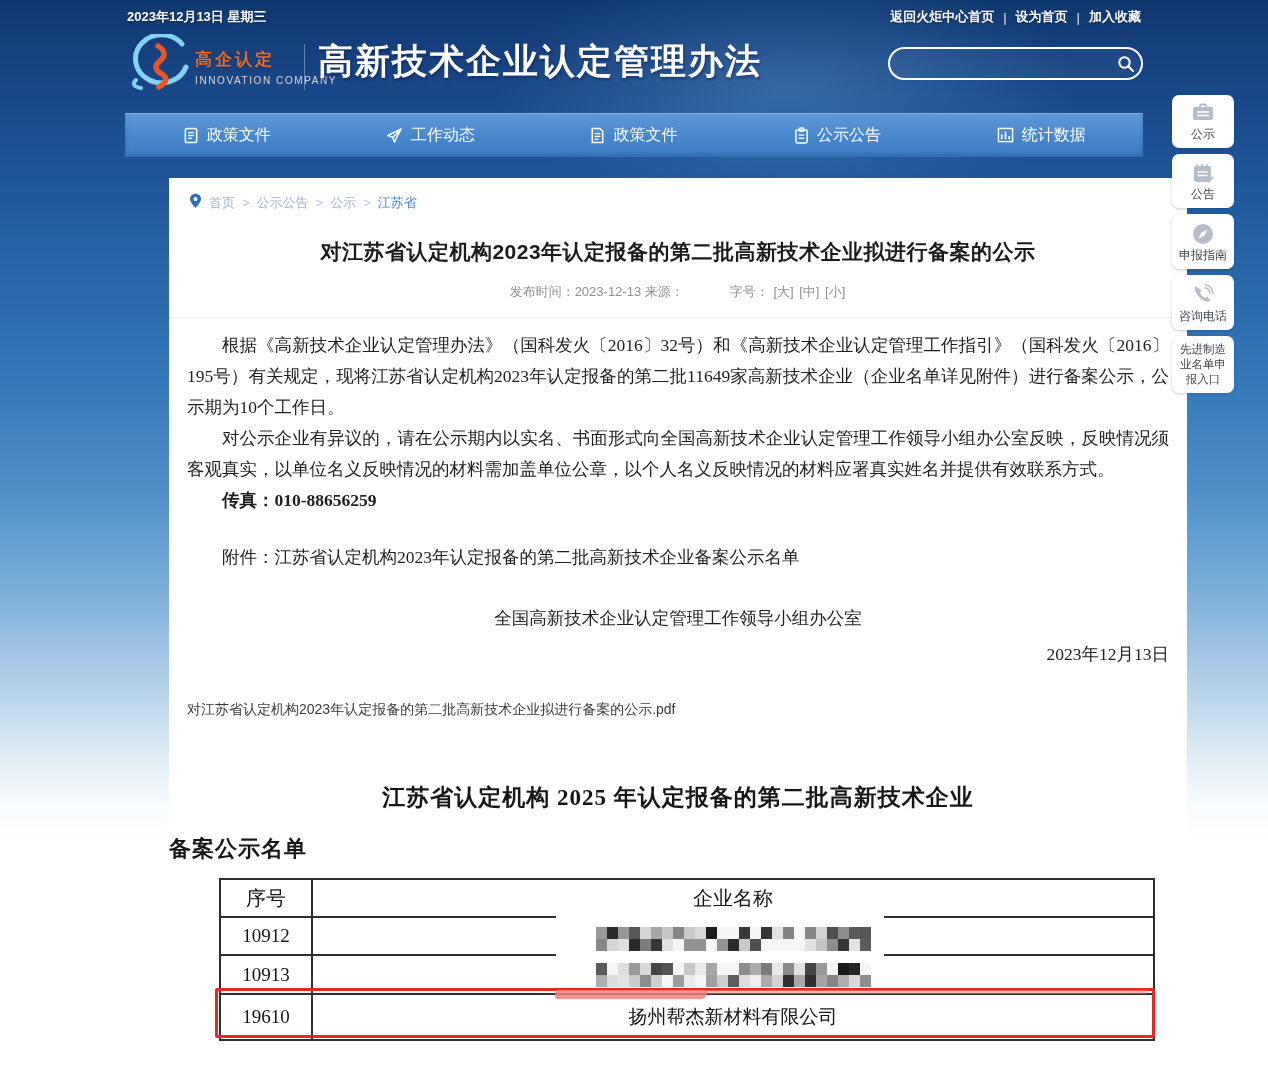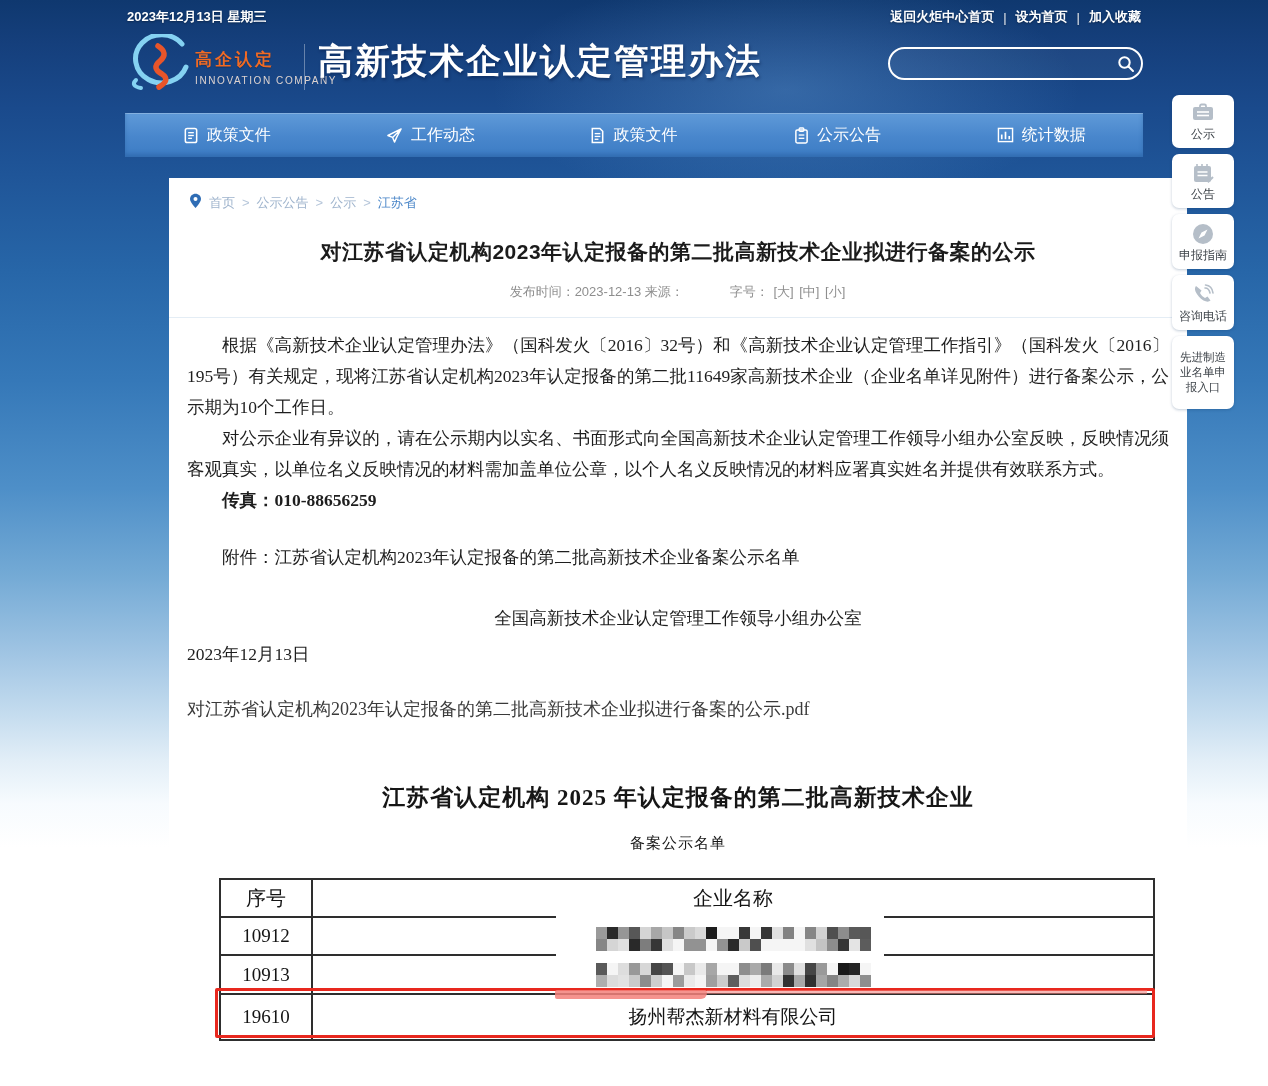--- a/index.html
+++ b/index.html
@@ -45,25 +45,25 @@
   .meta{position:absolute;left:0;top:105px;width:100%;text-align:center;font-size:13px;color:#8e8e8e;}
   .meta .mgap{display:inline-block;width:46px;}
   .meta .fs{cursor:pointer;margin:0 1px;}
   .meta-divider{position:absolute;left:0;top:139px;width:100%;height:1px;background:#e4edf5;}
 
   .body-text{position:absolute;left:18px;top:152px;width:982px;font-family:"Liberation Serif",serif;font-size:17.5px;line-height:31px;color:#1e1e1e;text-align:justify;}
   .body-text p{margin:0;text-indent:2em;}
   .fax-line{font-weight:bold;}
   .attachment-line{margin-top:26px !important;}
   .sig-org{margin-top:30px !important;text-indent:0 !important;text-align:center;}
-  .sig-date{margin-top:5px !important;text-indent:0 !important;text-align:left;}
-  .pdf-link{margin-top:24px !important;text-indent:0 !important;margin-left:32px;font-family:Liberation Serif, serif;font-size:18px;color:#3a3a3a;cursor:pointer;text-align:left;}
+  .sig-date{margin-top:5px !important;text-indent:0 !important;text-align:right;}
+  .pdf-link{margin-top:24px !important;text-indent:0 !important;margin-left:32px;font-family:Liberation Sans, sans-serif;font-size:14px;color:#3a3a3a;cursor:pointer;text-align:left;}
 
   .doc-h1{position:absolute;left:0;top:604px;width:100%;text-align:center;font-family:"Liberation Serif",serif;font-weight:bold;font-size:23px;color:#161616;letter-spacing:1px;}
-  .doc-h2{position:absolute;left:0;top:656px;width:100%;text-align:center;font-family:"Liberation Serif",serif;font-weight:normal;font-size:15px;color:#161616;letter-spacing:1px;}
+  .doc-h2{position:absolute;left:0;top:656px;width:100%;font-family:"Liberation Serif",serif;font-weight:bold;font-size:22px;color:#161616;letter-spacing:1px;}
 
   .table-wrap{position:absolute;left:50px;top:700px;width:936px;}
   table.doc{border-collapse:collapse;width:936px;table-layout:fixed;}
   table.doc th,table.doc td{border:2px solid #2e2e2e;text-align:center;font-family:"Liberation Serif",serif;color:#141414;font-weight:normal;padding:0;}
   table.doc th{font-size:20px;height:36px;}
   table.doc td{font-size:19px;}
   .col-no{width:92px;}
   .r1 td{height:36px;} .r2 td{height:37px;} .r3 td{height:44px;font-size:20px;}
 
   .redact-patch{position:absolute;left:387px;top:729px;width:328px;height:82px;background:#fff;}
@@ -73,21 +73,21 @@
 
   .red-box{position:absolute;left:46px;top:810px;width:940px;height:50px;border:3px solid #e8281e;box-sizing:border-box;border-radius:2px;z-index:5;}
   .pink-smudge{position:absolute;left:386px;top:812px;width:152px;height:9px;background:#f3807a;opacity:.85;border-radius:2px 2px 6px 2px;z-index:6;}
   .pink-thin{position:absolute;left:538px;top:812px;width:440px;height:4px;background:#f3807a;opacity:.55;z-index:6;}
 
   
   .side{position:absolute;left:1172px;top:95px;width:62px;}
   .side-card{background:#fff;border-radius:7px;box-shadow:0 1px 3px rgba(10,50,100,.25);margin-bottom:6px;text-align:center;padding:6px 2px 6px 2px;cursor:pointer;}
   .side-card svg{display:block;margin:2px auto 2px auto;}
   .side-label{font-size:12px;color:#3d4349;line-height:15px;}
-  .side-card-text{padding:14px 3px;font-family:Liberation Serif, serif;}
+  .side-card-text{padding:6px 3px;font-family:Liberation Serif, serif;}
   .side-card-text .side-label{font-size:11.5px;}
 </style>
 </head>
 <body>
 
 <div id="page">
 
   <div class="topbar-date">2023年12月13日 星期三</div>
   <div class="topbar-links">
     <span class="lnk">返回火炬中心首页</span>

